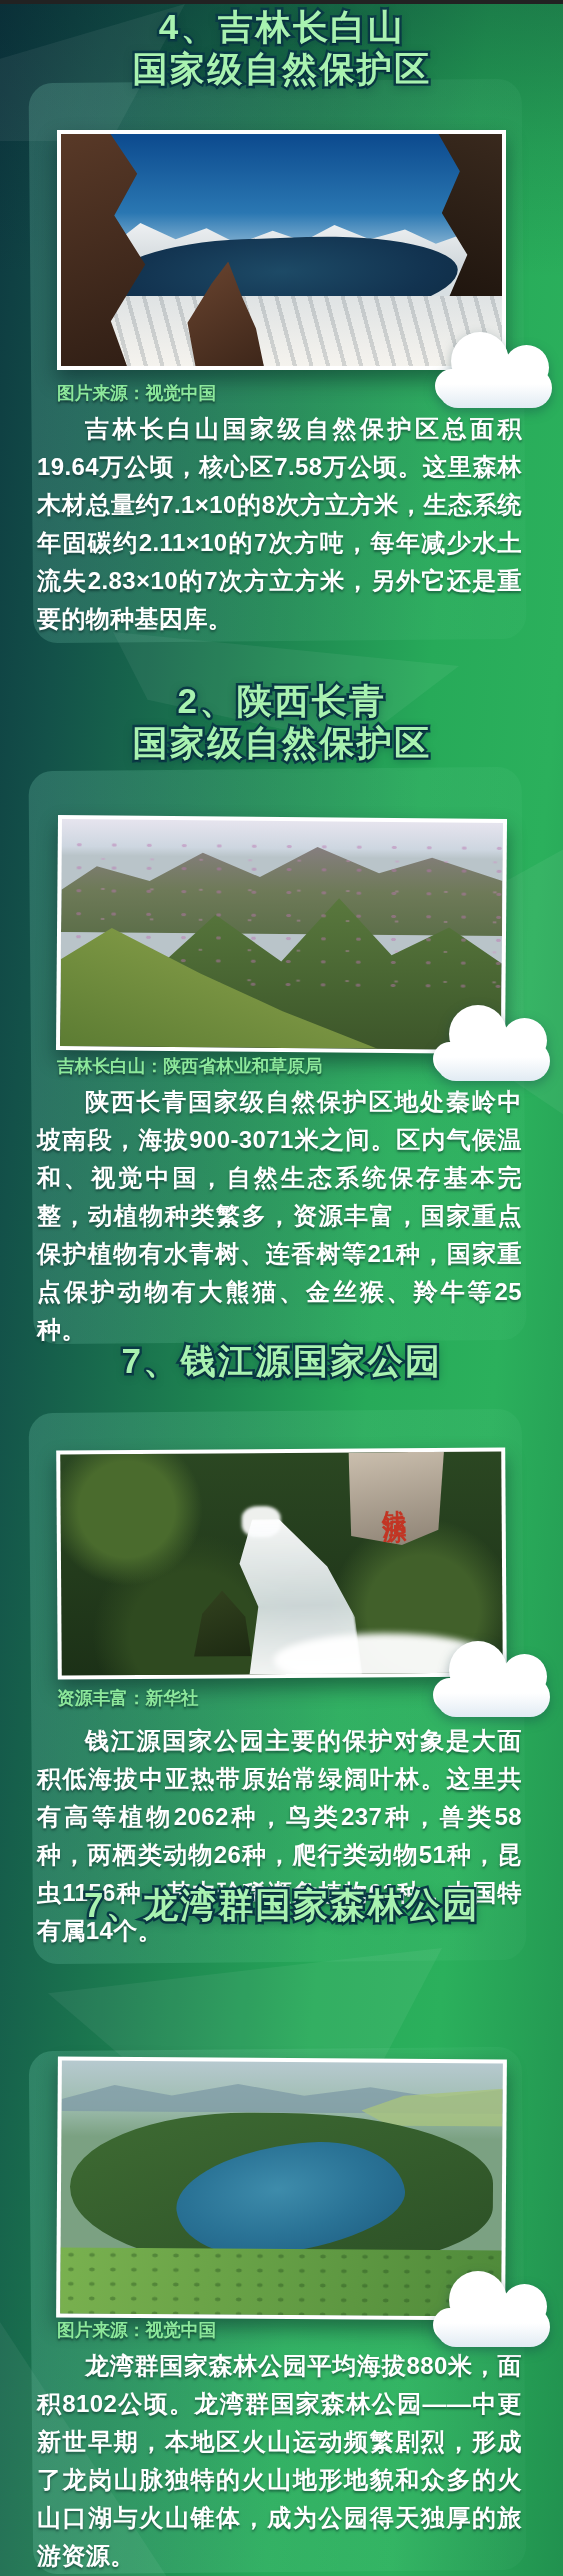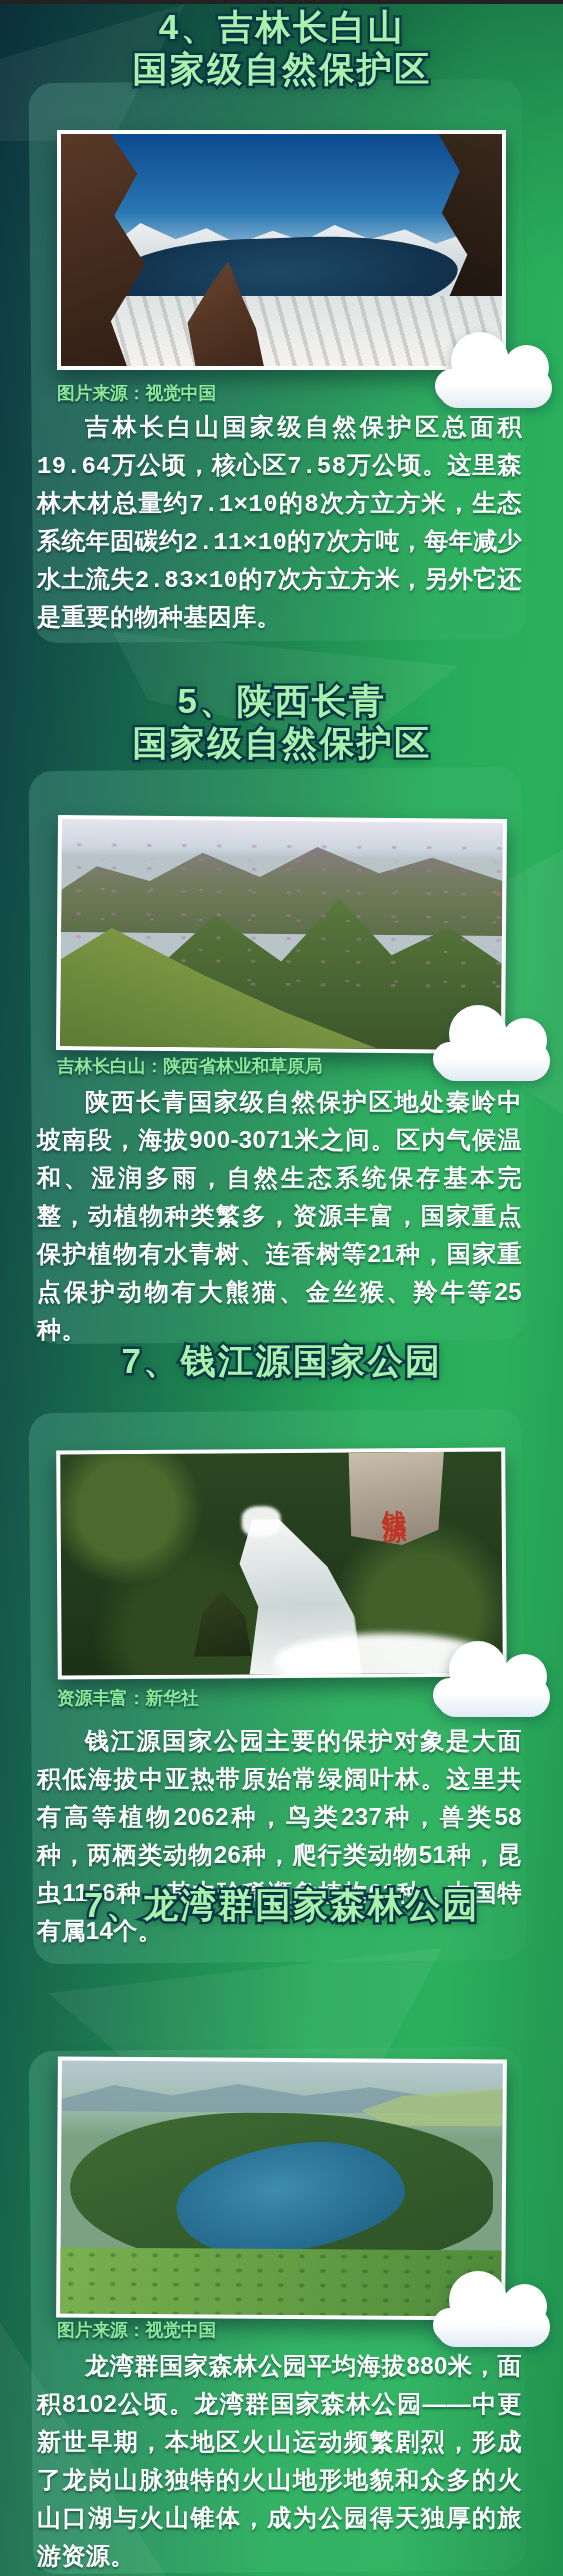--- a/index.html
+++ b/index.html
@@ -156,45 +156,45 @@
         <div class="rockR"></div>
       </div>
     </figure>
     <div class="cloud" style="left:435px;top:328px;">
       <i class="b1"></i>
         <i class="b2"></i>
         <i class="b3"></i>
         <i class="base"></i>
     </div>
     <div class="caption" style="top:377px;">图片来源：视觉中国</div>
-    <p class="body-text" style="top:406px;font-family:Liberation Mono, monospace;">吉林长白山国家级自然保护区总面积19.64万公顷，核心区7.58万公顷。这里森林木材总量约7.1×10的8次方立方米，生态系统年固碳约2.11×10的7次方吨，每年减少水土流失2.83×10的7次方立方米，另外它还是重要的物种基因库。</p>
+    <p class="body-text" style="top:406px;">吉林长白山国家级自然保护区总面积19.64万公顷，核心区7.58万公顷。这里森林木材总量约7.1×10的8次方立方米，生态系统年固碳约2.11×10的7次方吨，每年减少水土流失2.83×10的7次方立方米，另外它还是重要的物种基因库。</p>
   </section>
 
   <section>
     <div class="panel" style="top:765px;height:573px;"></div>
     <h2 class="sec-title" style="top:676px;">
-      <span>5、陕西长青</span>
+      <span>2、陕西长青</span>
       <span>国家级自然保护区</span>
     </h2>
     <figure class="photo" style="top:813px;height:227px;transform:rotate(.5deg);">
       <div class="photo-art pa2">
         <div class="far"></div>
         <div class="main"></div>
         <div class="dots"></div>
         <div class="fg"></div>
       </div>
     </figure>
     <div class="cloud" style="left:433px;top:1001px;">
       <i class="b1"></i>
         <i class="b2"></i>
         <i class="b3"></i>
         <i class="base"></i>
     </div>
     <div class="caption" style="top:1050px;">吉林长白山：陕西省林业和草原局</div>
-    <p class="body-text" style="top:1079px;">陕西长青国家级自然保护区地处秦岭中坡南段，海拔900-3071米之间。区内气候温和、湿润多雨，自然生态系统保存基本完整，动植物种类繁多，资源丰富，国家重点保护植物有水青树、连香树等21种，国家重点保护动物有大熊猫、金丝猴、羚牛等25种。</p>
+    <p class="body-text" style="top:1079px;">陕西长青国家级自然保护区地处秦岭中坡南段，海拔900-3071米之间。区内气候温和、视觉中国，自然生态系统保存基本完整，动植物种类繁多，资源丰富，国家重点保护植物有水青树、连香树等21种，国家重点保护动物有大熊猫、金丝猴、羚牛等25种。</p>
   </section>
 
   <section>
     <div class="panel" style="top:1407px;height:551px;"></div>
     <h2 class="sec-title" style="top:1336px;">
       <span>7、钱江源国家公园</span>
     </h2>
     <figure class="photo" style="top:1445px;height:221px;transform:rotate(-.4deg);">
       <div class="photo-art pa3">
         <div class="rock">

